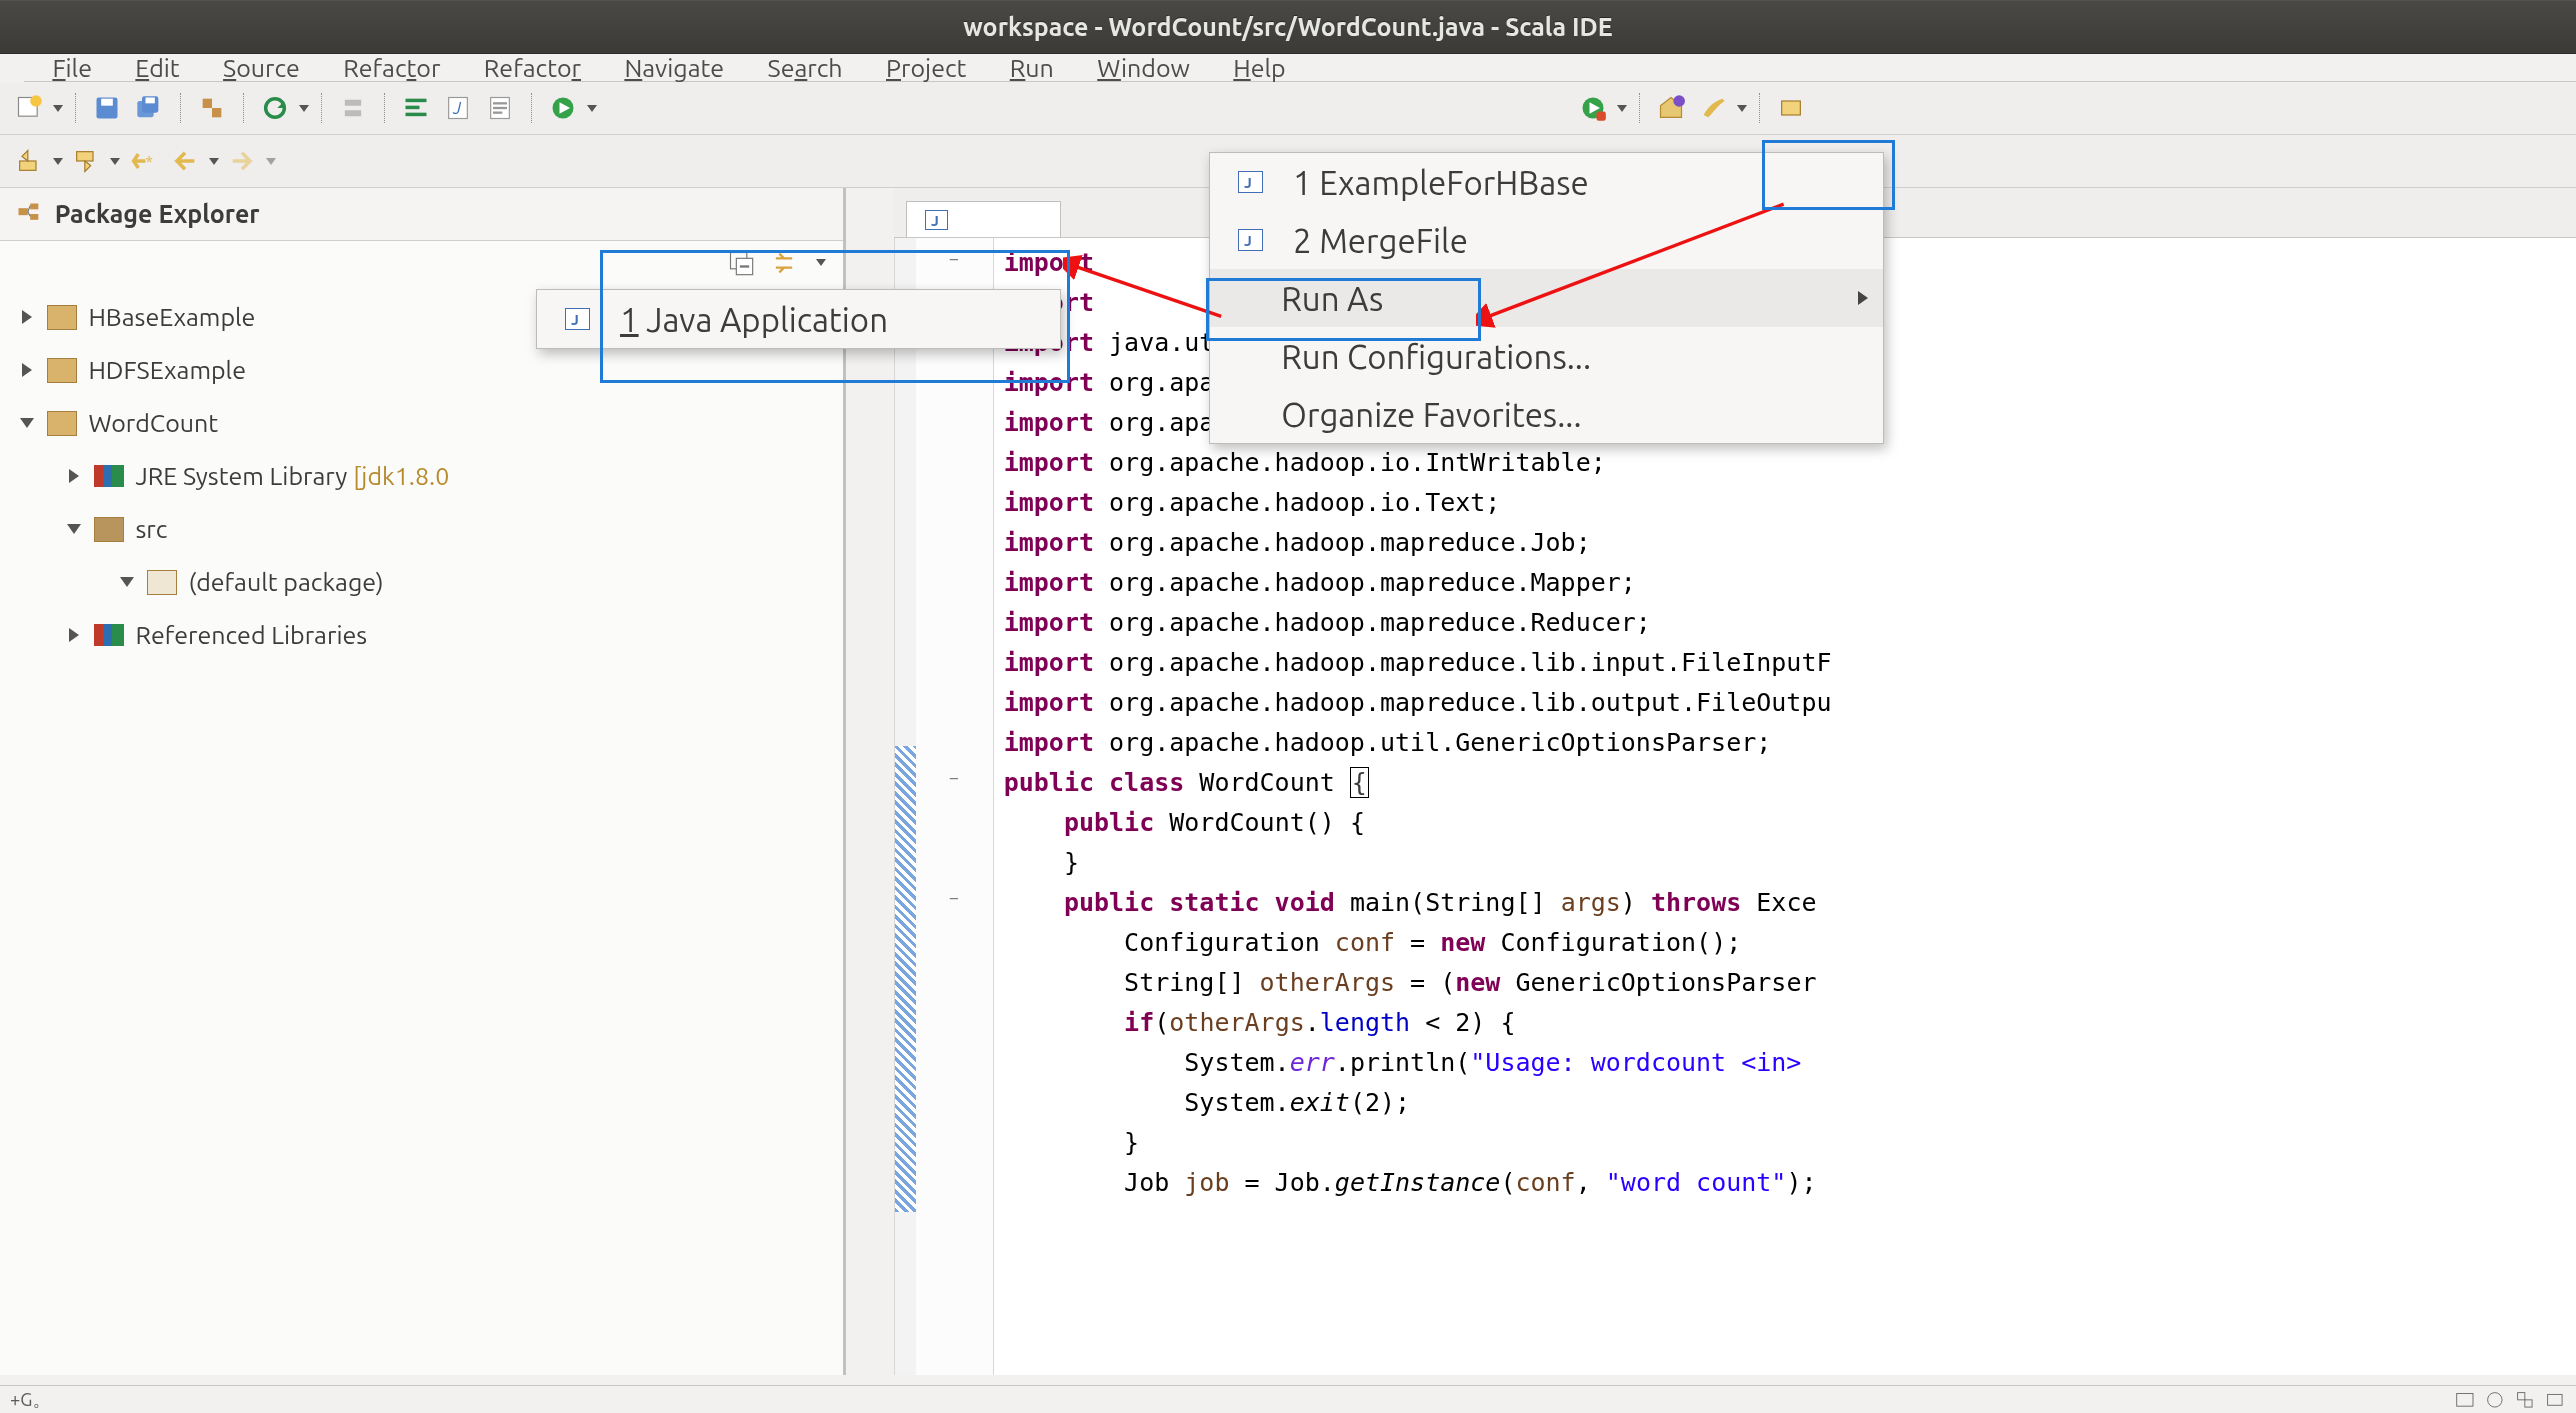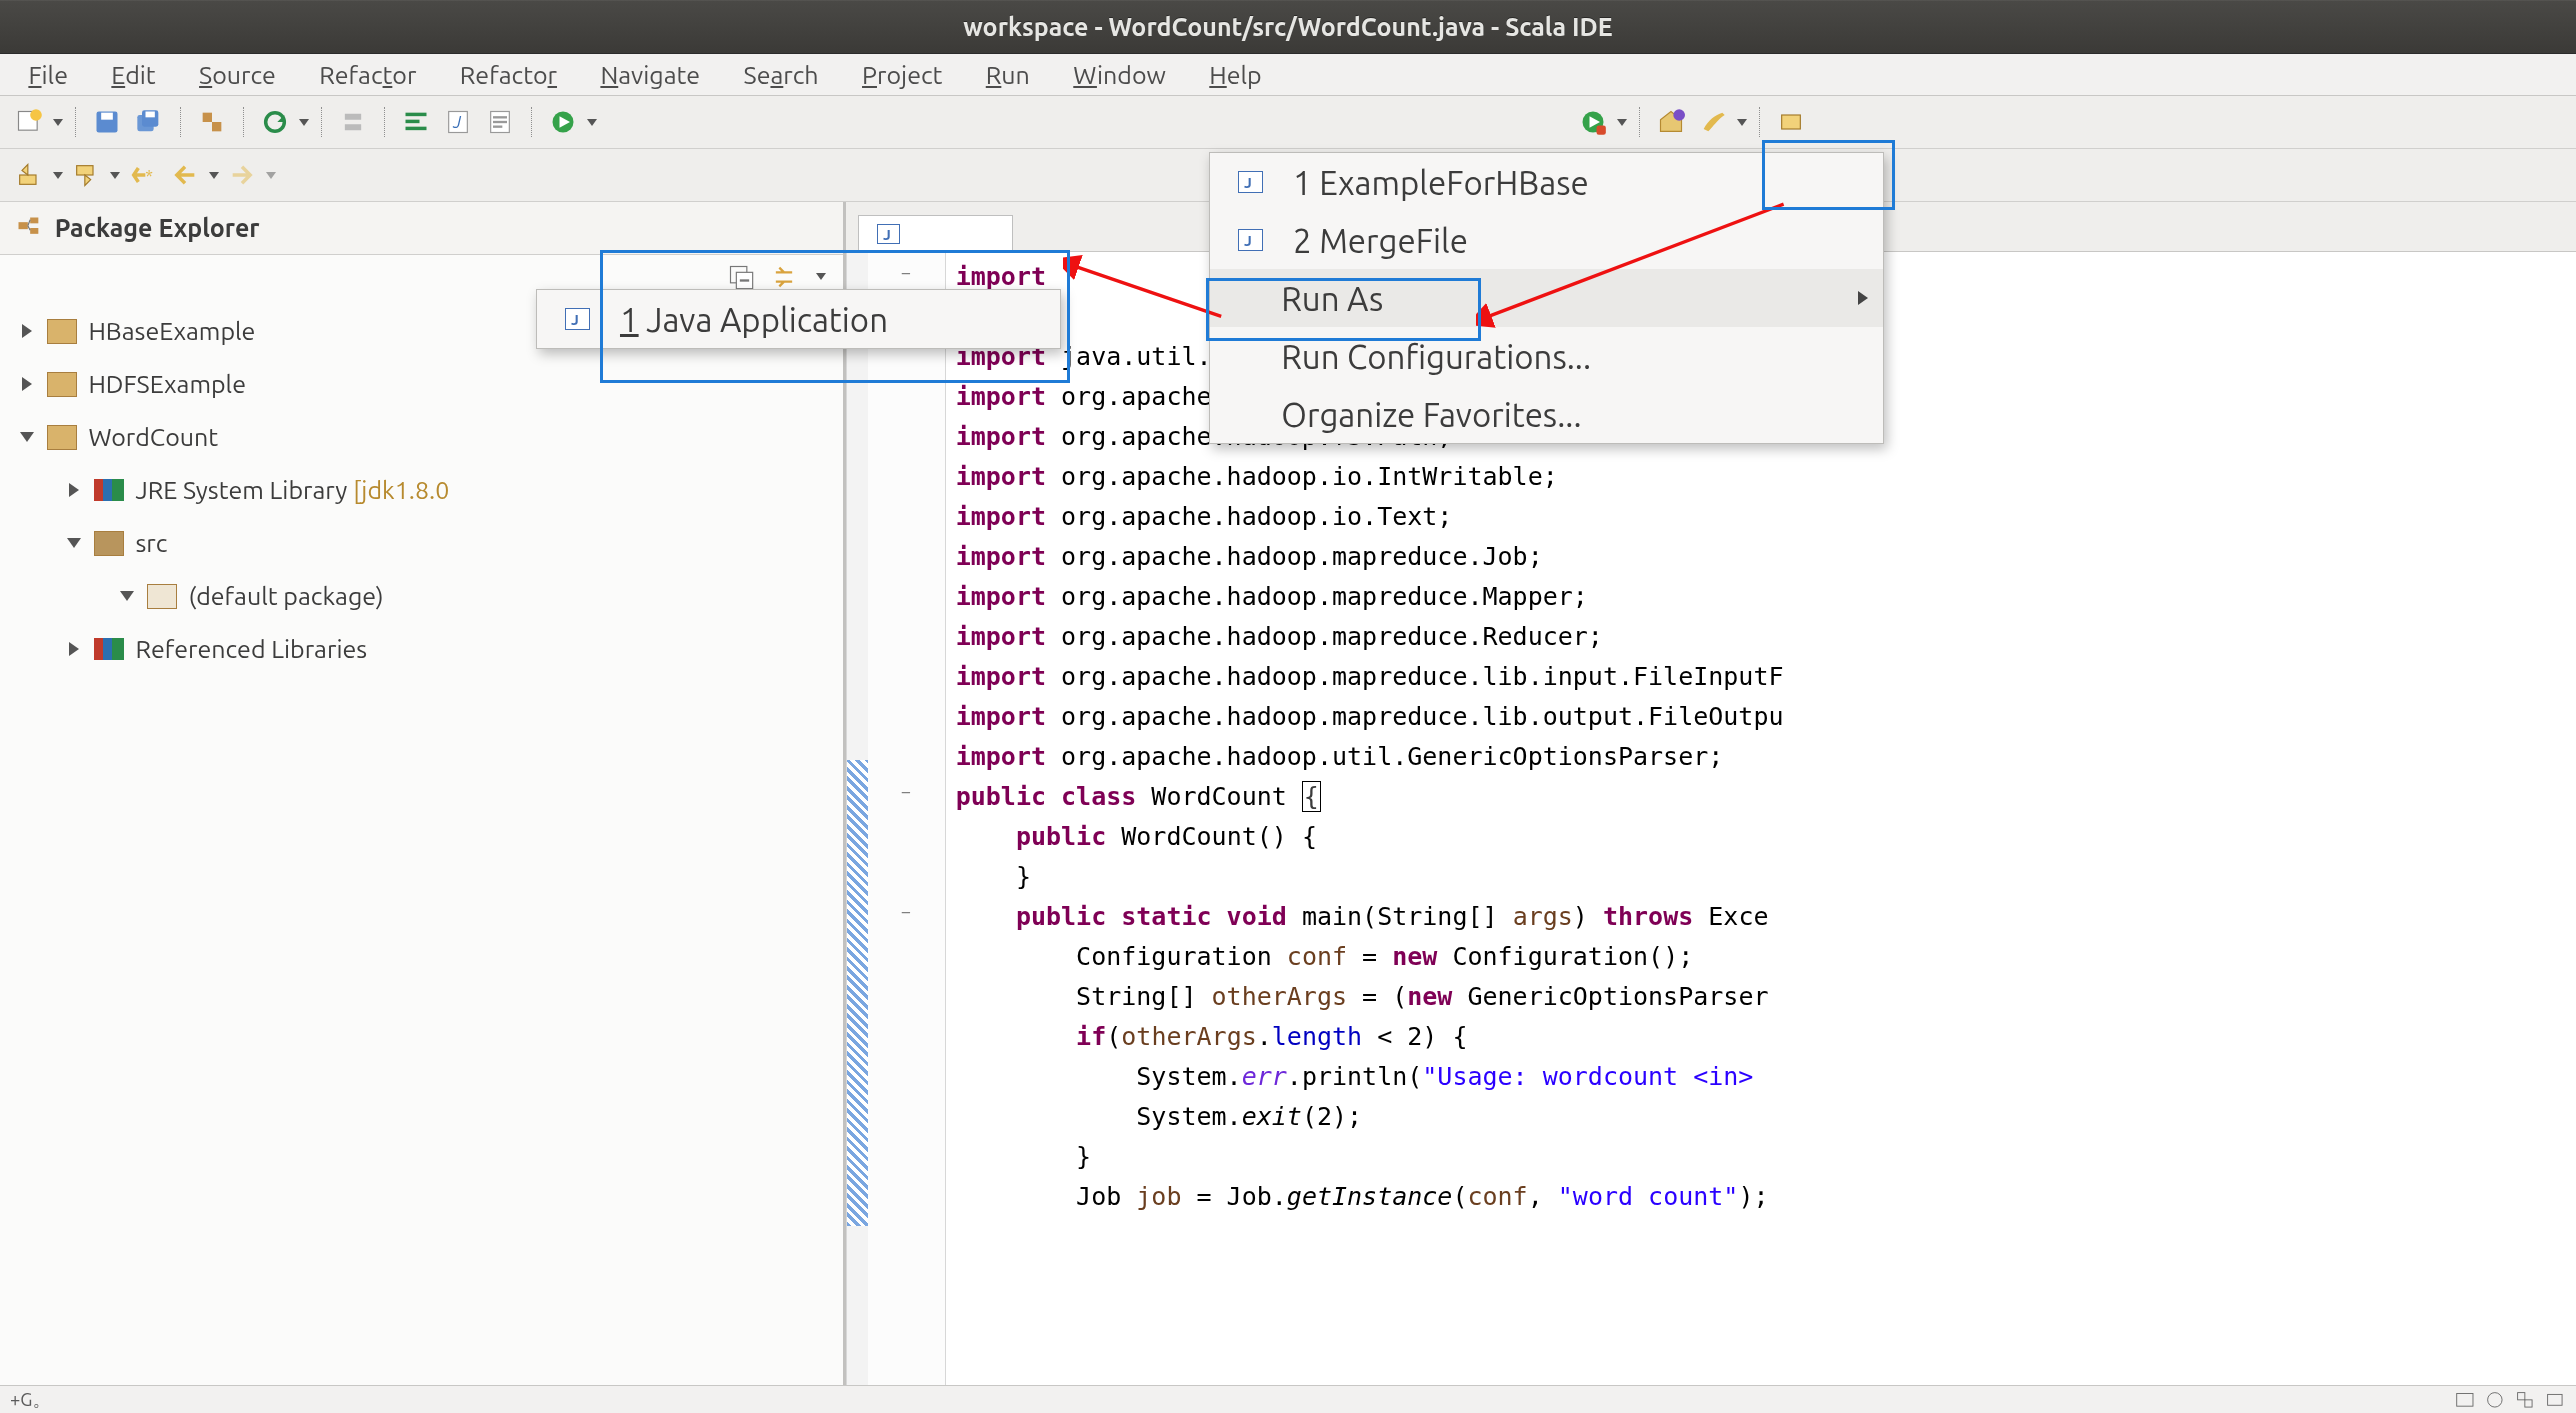--- a/index.html
+++ b/index.html
@@ -3,37 +3,37 @@
 <meta charset="utf-8">
 <style>
 * { margin:0; padding:0; box-sizing:border-box; }
 body { font-family:"Ubuntu","Segoe UI",Arial,sans-serif; font-size:21px; background:#f2f1f0; color:#3c3c3c; user-select:none; overflow:hidden; width:2576px; height:1413px; position:relative; }
 
 
 .titlebar { height:54px; background:linear-gradient(#4a4946,#3b3a37); color:#e6e6e3; display:flex; align-items:center; justify-content:center; font-weight:bold; font-size:25px; border-bottom:0.8px solid #2b2b2b; box-shadow:inset 0 0.8px 0 rgba(255,255,255,.08);}
 .titlebar span { text-shadow:0 -0.8px 0 rgba(0,0,0,.4); }
 
 
-.menubar { height:42px; background:#f2f1f0; display:flex; align-items:stretch; padding:0 6.7px; border-bottom:0.8px solid #c8c7c5; }
+.menubar { height:28px; background:#f2f1f0; display:flex; align-items:stretch; padding:0 6.7px; border-bottom:0.8px solid #c8c7c5;margin-left:24px; }
 .menubar .item { padding:0 21.7px; display:flex; align-items:center; font-size:25px; color:#4c4c4c; cursor:default; }
 .menubar .item .mn { text-decoration:underline; }
 
 
 .toolbar { display:flex; align-items:center; background:#efeeec; border-bottom:0.8px solid #d0cfcd; }
 .toolbar.t1 { height:53px; padding:0 8.3px; }
 .toolbar.t2 { height:53px; padding:0 8.3px; }
 .tb-sep { width:0; height:30px; border-left:0.8px dotted #8f8f8f; margin:0 10px; }
 .tb-btn { width:32px; height:32px; display:flex; align-items:center; justify-content:center; margin:0 5px; }
 .tb-drop { width:15px; display:flex; align-items:center; justify-content:center; color:#555; }
 .tb-drop::after { content:""; border-left:5.8px solid transparent; border-right:5.8px solid transparent; border-top:7.5px solid #555; display:block; }
 
 svg.ico { width:28px; height:28px; }
 
 
-.mainsplit { display:flex; height:calc(100% - 47px - 45px - 53px - 53px - 28px); }
+.mainsplit { display:flex; height:calc(100% - 47px - 45px - 53px - 53px - 28px);gap:48px; }
 .sidebar { width:846px; border-right:3.3px solid #c2c1bf; display:flex; flex-direction:column; background:#fbfbfa; position:relative;}
 .view-header { display:flex; align-items:center; height:53px; padding:0 15px; font-size:25px; font-weight:bold; border-bottom:0.8px solid #d0cfcd; background:#f5f4f2;}
 .view-header .spacer{flex:1;}
 .view-toolbar { display:flex; justify-content:flex-end; align-items:center; height:43px; padding:0 15px; gap:15px; color:#555;}
 .tree { padding:6.7px 0 0 0; font-size:25px; color:#3c3c3c; }
 .tree-row { display:flex; align-items:center; height:53px; padding-left:16.7px; white-space:nowrap; }
 .tree-row.sel { background:#f05a22; color:#fff; }
 .indent { display:inline-block; }
 .tw { width:20px; height:20px; display:inline-flex; align-items:center; justify-content:center; margin-right:10px; }
 .tw.right::before { content:""; border-top:7.5px solid transparent; border-bottom:7.5px solid transparent; border-left:10.8px solid #555; display:block;}

